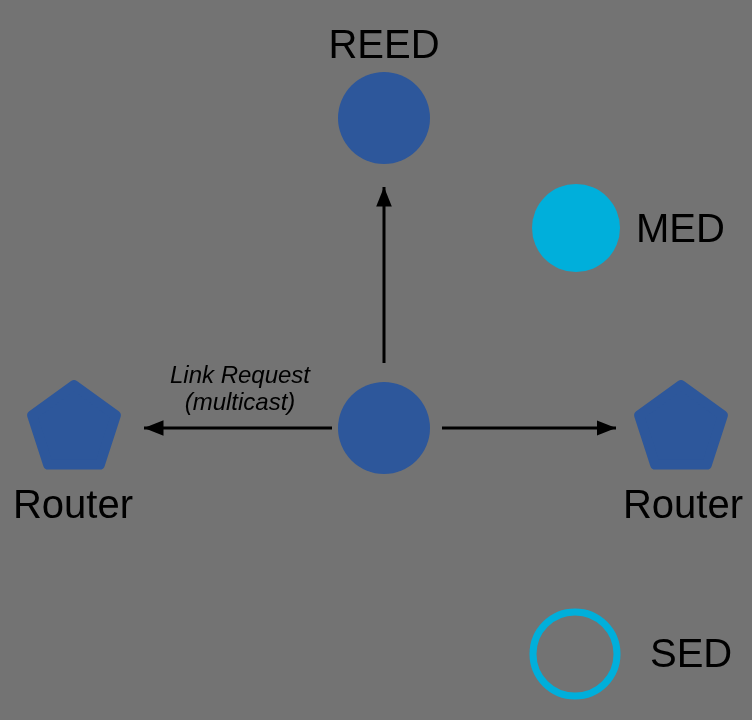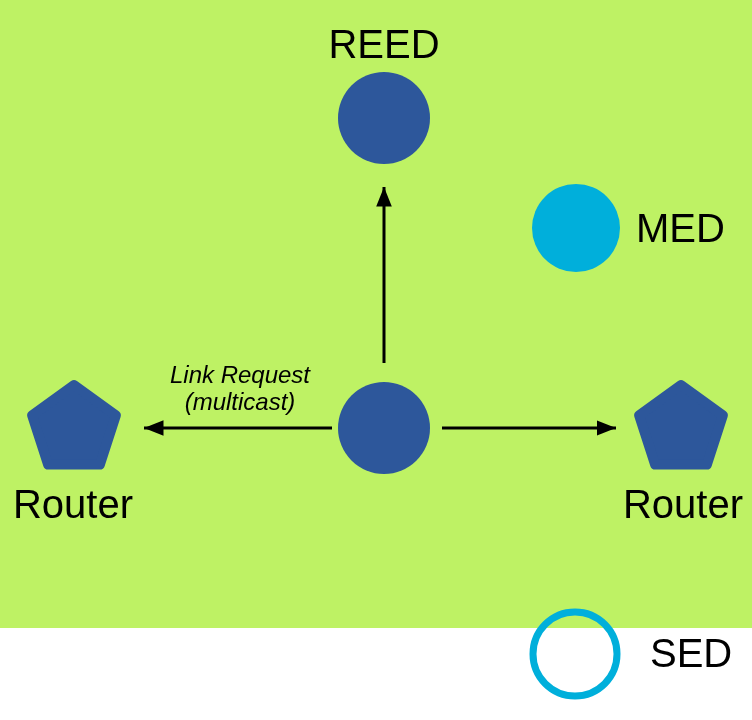--- a/index.html
+++ b/index.html
@@ -7,22 +7,22 @@
     padding: 0;
     background: #ffffff;
     width: 752px;
     height: 720px;
     overflow: hidden;
     font-family: "Liberation Sans", "DejaVu Sans", sans-serif;
   }
   .canvas {
     position: relative;
     width: 752px;
-    height: 628px;
-    background: #bef264;
+    height: 720px;
+    background: #737373;
   }
   svg { display: block; }
   .node-label {
     font-family: "Liberation Sans", "DejaVu Sans", sans-serif;
     font-size: 40px;
     font-weight: 400;
   }
   .annotation-label {
     font-family: "Liberation Sans", "DejaVu Sans", sans-serif;
     font-size: 24px;

